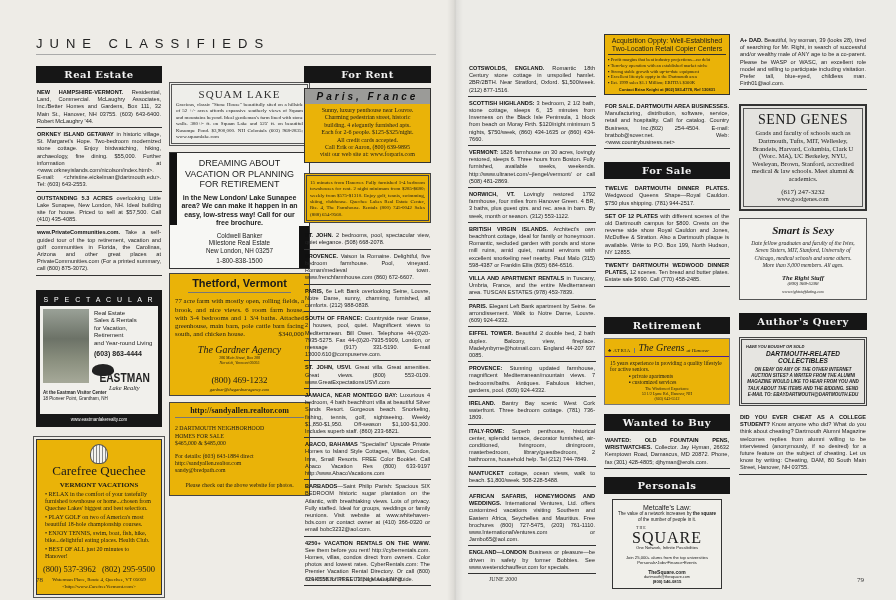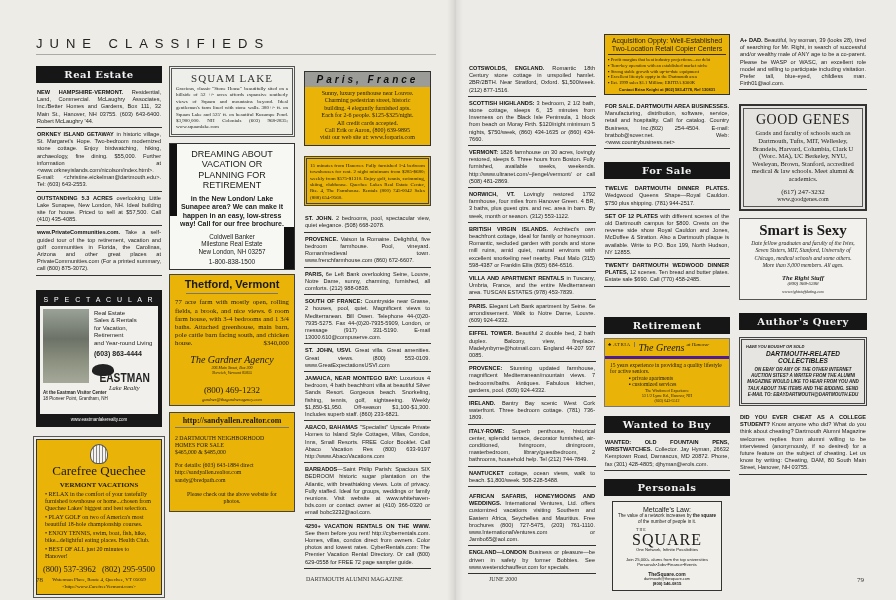--- a/index.html
+++ b/index.html
@@ -76,21 +76,21 @@
     </ul>
     <div class="lib" style="font-size:8.5px;margin-top:4px;display:flex;justify-content:space-around">
       <span>(800) 537-3962</span>
       <span>(802) 295-9500</span>
     </div>
     <div class="lib tiny" style="margin-top:3px">Waterman Place, Route 4, Quechee, VT 05059</div>
     <div class="lib tiny">&lt;http://www.CarefreeVermont.com&gt;</div>
   </div>
 </div>
 
-<div class="col" style="left:169px;top:66px;width:126px">
+<div class="col" style="left:169px;top:82px;width:141px">
   <div class="box" style="border:3px double #555;padding:3px 4px;background:#eeeeea">
     <div class="lib" style="font-size:11px;letter-spacing:1px;color:#333">SQUAM LAKE</div>
     <div class="lib tiny" style="text-align:justify;margin-top:2px">Gracious, classic "Stone House" beautifully sited on a hillside of 52 +/- acres affords expansive southerly views of Squam and mountains beyond. Ideal gentleman's farm lined with stone walls. 380+/- ft. on Squam Lake and 525' ft. on beautiful Kusumpe Pond. $3,900,000. NH Colonials (603) 968-2835; www.squamlake.com</div>
   </div>
   <div class="box" style="margin-top:6px;padding:5px 8px 4px;position:relative;background:#f7f7f4">
     <div style="position:absolute;left:0;top:0;width:7px;height:72px;background:#111"></div>
     <div style="position:absolute;right:0;bottom:0;width:10px;height:42px;background:#111"></div>
     <div style="font-size:9px;line-height:10.5px;text-transform:uppercase">DREAMING ABOUT VACATION or PLANNING FOR RETIREMENT</div>
     <div style="font-size:7px;line-height:8.5px;font-weight:bold;margin-top:4px;color:#222">in the New London/ Lake Sunapee area? We can make it happen in an easy, low-stress way! Call for our free brochure.</div>
     <div style="font-size:6.3px;line-height:7.5px;margin-top:4px">
@@ -120,20 +120,21 @@
     <div class="lib" style="font-size:5.8px;line-height:7.2px;margin-top:6px">
       <div>For details: (603) 643-1884 direct</div>
       <div>http://sandyallen.realtor.com</div>
       <div>sandy@bredpath.com</div>
     </div>
     <div class="lib" style="font-size:5.8px;line-height:7.2px;margin-top:7px;text-align:center;padding:0 10px">Please check out the above website for photos.</div>
   </div>
 </div>
 
 <div class="col" style="left:304px;top:66px;width:127px">
+  <div class="hdr">For Rent</div>
   <div class="box" style="margin-top:5px;border:1.5px solid #333">
     <div style="background:#9b9b98;font-weight:bold;font-style:italic;font-size:10px;letter-spacing:3px;padding:2px 0;color:#111">Paris, France</div>
     <div class="lib" style="font-size:6px;line-height:7.4px;padding:3px 2px">
       <div>Sunny, luxury penthouse near Louvre.</div>
       <div>Charming pedestrian street, historic</div>
       <div>building. 4 elegantly furnished apts.</div>
       <div>Each for 2-6 people. $125-$325/night.</div>
       <div>All credit cards accepted.</div>
       <div>Call Erik or Aaron, (800) 639-9895</div>
       <div>visit our web site at: www.forparis.com</div>
@@ -191,21 +192,21 @@
   <div class="ad"><b>FOR SALE. DARTMOUTH AREA BUSINESSES.</b><span> Manufacturing, distribution, software, service, retail and hospitality. Call for catalog. Country Business, Inc.(802) 254-4504. E-mail: bratbob@sover.net. Web: &lt;www.countrybusiness.net&gt;</span></div>
 
   <div class="hdr" style="margin-top:13px">For Sale</div>
   <div style="height:3px"></div>
   <div class="ad"><b>TWELVE DARTMOUTH DINNER PLATES.</b><span> Wedgwood Queens Shape—Royal Cauldon. $750 plus shipping. (781) 944-2517.</span></div>
   <div class="ad"><b>SET OF 12 PLATES</b><span> with different scenes of the old Dartmouth campus for $800. Crests on the reverse side show Royal Cauldon and Jones, McDuffee &amp; Stratton. Also a Dartmouth plaque is available. Write to P.O. Box 199, North Hudson, NY 12855.</span></div>
   <div class="ad"><b>TWENTY DARTMOUTH WEDWOOD DINNER PLATES,</b><span> 12 scenes. Ten bread and butter plates. Estate sale $690. Call (770) 458-2485.</span></div>
 
   <div class="hdr" style="margin-top:30px">Retirement</div>
   <div class="box" style="margin-top:4px;border:1px solid #777;padding:0 0 3px">
-    <div style="display:flex;align-items:flex-start;border-bottom:3px solid #4c1d95;padding:3px 3px">
+    <div style="display:flex;align-items:flex-end;border-bottom:1px solid #4c1d95;padding:3px 3px">
       <span class="lib" style="font-size:5px;letter-spacing:.5px;border-right:1px solid #777;padding-right:3px"><span>♣ </span><span>ATRIA</span></span>
       <span class="lib" style="font-style:italic;font-size:10px;padding-left:4px">The Greens</span>
       <span class="lib" style="font-style:italic;font-size:5px;padding-left:2px">at Hanover</span>
     </div>
     <div class="lib" style="font-size:5.5px;line-height:6.6px;text-align:left;padding:3px 5px 0">15 years experience in providing a quality lifestyle for active seniors.</div>
     <ul class="bul" style="padding-left:24px">
       <li style="font-size:5.5px;line-height:6.6px;margin:0">▪ <span>private apartments</span></li>
       <li style="font-size:5.5px;line-height:6.6px;margin:0">▪ <span>customized services</span></li>
     </ul>
     <div class="lib" style="font-size:4px;line-height:5px">The Wisdom of Experience</div>
@@ -228,27 +229,27 @@
     <div style="font-size:4.2px">Personals•Jobs•Finance•Events</div>
     <div style="font-size:5px;font-weight:bold;margin-top:4px">TheSquare.com</div>
     <div style="font-size:3.8px">dartmouth@thesquare.com</div>
     <div style="font-size:4.2px;font-weight:bold">(800) 546-0815</div>
   </div>
 </div>
 
 <div class="col" style="left:739px;top:34px;width:128px">
   <div class="ad"><b>A+ DAD.</b><span> Beautiful, Ivy woman, 39 (looks 28), tired of searching for Mr. Right, in search of successful and/or wealthy male of ANY age to be a co-parent. Please be WASP or WASC, an excellent role model and willing to participate including visitation. Prefer tall, blue-eyed, childless man. Firth01@aol.com.</span></div>
   <div class="box" style="margin-top:14px;border:2px solid #333;outline:1px solid #555;outline-offset:-5px;padding:6px 6px 7px;background:#e4e3df">
-    <div class="lib" style="font-size:14px;line-height:15px;letter-spacing:.5px">GOOD GENES</div>
+    <div class="lib" style="font-size:14px;line-height:15px;letter-spacing:.5px">SEND GENES</div>
     <div class="lib" style="font-size:6.5px;line-height:7.6px;margin-top:2px">Grads and faculty of schools such as Dartmouth, Tufts, MIT, Wellesley, Brandeis, Harvard, Columbia, Clark U (Worc. MA), UC Berkeley, NYU, Wesleyan, Brown, Stanford, accredited medical &amp; law schools. Meet alumni &amp; academics.</div>
     <div class="lib" style="font-size:7px;margin-top:5px">(617) 247-3232</div>
     <div class="lib" style="font-size:6px">www.goodgenes.com</div>
   </div>
   <div class="box" style="margin-top:7px;border:1.5px solid #555;padding:4px 5px 5px;background:#f2f1ed">
-    <div class="lib" style="font-weight:bold;font-size:15px;line-height:14px">Smart is Sexy</div>
+    <div class="lib" style="font-style:italic;font-weight:bold;font-size:11px;line-height:14px">Smart is Sexy</div>
     <div class="lib" style="font-style:italic;font-size:5.6px;line-height:7.6px;margin-top:3px;padding:0 4px">Date fellow graduates and faculty of the Ivies, Seven Sisters, MIT, Stanford, University of Chicago, medical schools and some others. More than 3,000 members. All ages.</div>
     <div class="lib" style="font-style:italic;font-weight:bold;font-size:6.5px;margin-top:4px">The Right Stuff</div>
     <div class="lib" style="font-style:italic;font-size:5px">(800) 988-5288</div>
     <div class="lib" style="font-style:italic;font-size:4px;margin-top:3px">www.rightstuffdating.com</div>
   </div>
 
   <div class="hdr" style="margin-top:13px">Author's Query</div>
   <div class="box" style="margin-top:7px;border:3px double #444;padding:4px 4px 5px;background:#e6e5e1">
     <div style="font-size:4px;font-weight:bold;font-style:italic;text-align:left">HAVE YOU BOUGHT OR SOLD</div>
     <div style="font-size:6.5px;line-height:7.5px;font-weight:bold;font-style:italic;margin-top:1px">DARTMOUTH-RELATED COLLECTIBLES</div>

